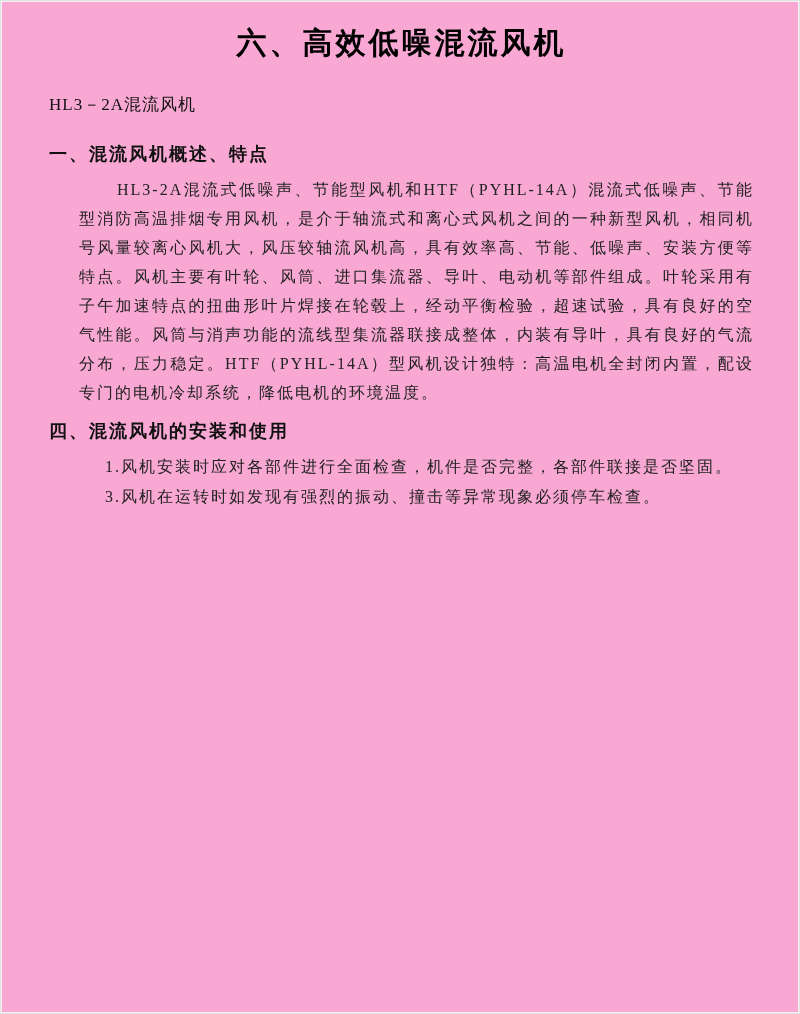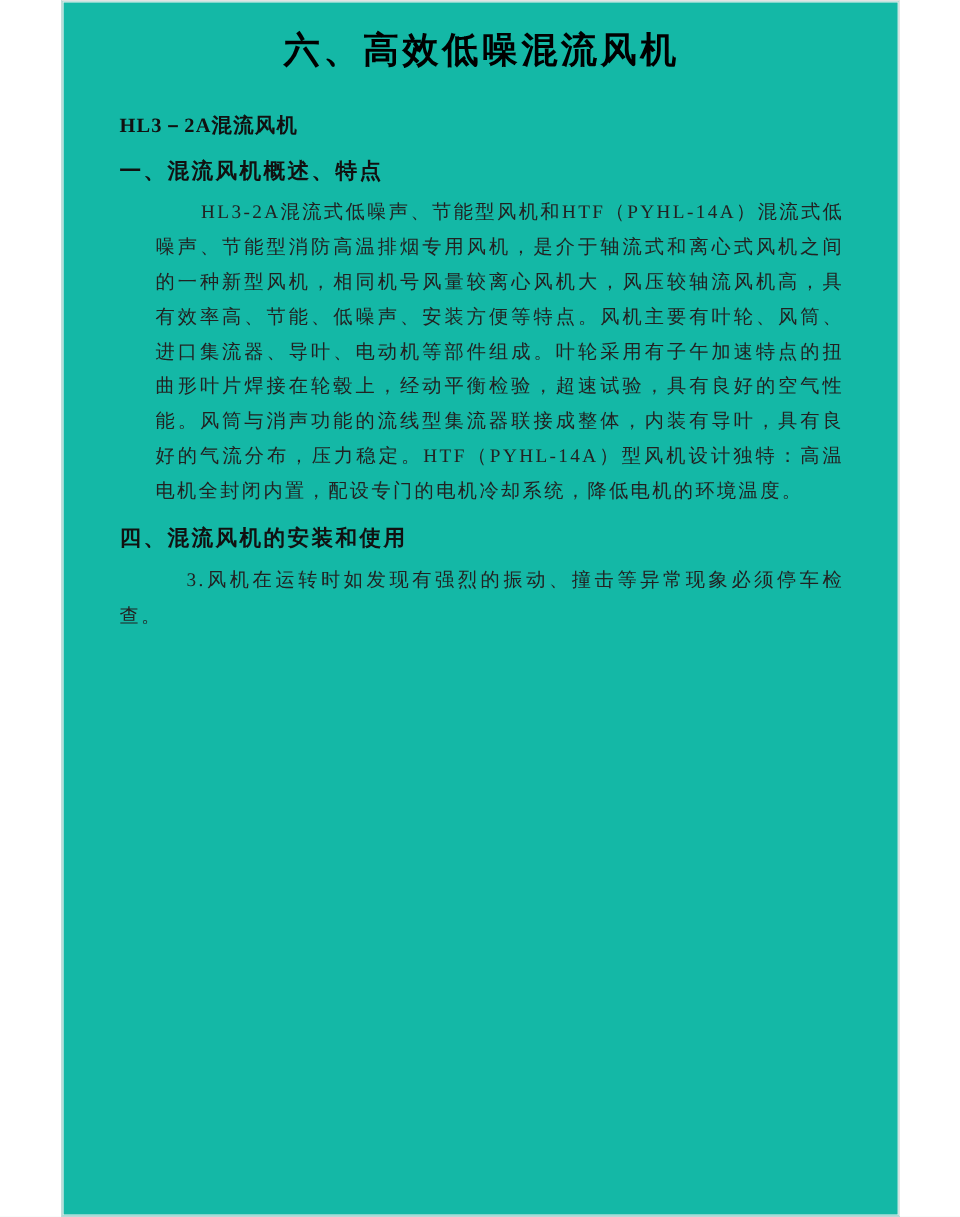--- a/index.html
+++ b/index.html
@@ -3,44 +3,44 @@
 <meta charset="utf-8">
 <style>
   * { margin: 0; padding: 0; box-sizing: border-box; }
   html, body { background: #ffffff; }
   body {
     font-family: "Liberation Serif", "DejaVu Serif", serif;
     color: #1f1f1f;
   }
   .page {
     position: relative;
-    width: 699px;
+    width: 800px;
     height: 1014px;
     margin: 0 auto;
-    background: #14b8a6;
+    background: #f9a8d4;
     border: 1px solid #e3e3e3;
     box-shadow: inset 0 0 0 1px #f2f2f2;
     padding: 24px 45px 20px 48px;
     overflow: hidden;
   }
   .doc-title {
     font-size: 30px;
     line-height: 36px;
     font-weight: bold;
     color: #000000;
     text-align: center;
     letter-spacing: 3px;
     margin-bottom: 32px;
   }
   .model-heading {
     font-size: 17px;
-    font-weight: bold;
+    font-weight: normal;
     color: #111111;
     letter-spacing: 1px;
-    margin-bottom: 14px;
+    margin-bottom: 26px;
   }
   .section-heading {
     font-size: 18px;
     font-weight: bold;
     color: #111111;
     letter-spacing: 2px;
     margin-bottom: 9px;
   }
   .para {
     font-size: 16px;
@@ -86,17 +86,18 @@
 
   <section class="sec1">
     <h3 class="section-heading">一、混流风机概述、特点</h3>
     <p class="para">HL3-2A混流式低噪声、节能型风机和HTF（PYHL-14A）混流式低噪声、节能型消防高温排烟专用风机，是介于轴流式和离心式风机之间的一种新型风机，相同机号风量较离心风机大，风压较轴流风机高，具有效率高、节能、低噪声、安装方便等特点。风机主要有叶轮、风筒、进口集流器、导叶、电动机等部件组成。叶轮采用有子午加速特点的扭曲形叶片焊接在轮毂上，经动平衡检验，超速试验，具有良好的空气性能。风筒与消声功能的流线型集流器联接成整体，内装有导叶，具有良好的气流分布，压力稳定。HTF（PYHL-14A）型风机设计独特：高温电机全封闭内置，配设专门的电机冷却系统，降低电机的环境温度。</p>
   </section>
 
 
 
   <section class="sec4">
     <h3 class="section-heading">四、混流风机的安装和使用</h3>
+    <p class="para">1.风机安装时应对各部件进行全面检查，机件是否完整，各部件联接是否坚固。</p>
     <p class="para">3.风机在运转时如发现有强烈的振动、撞击等异常现象必须停车检查。</p>
 
   </section>
 
 </div>
 
 </body></html>

